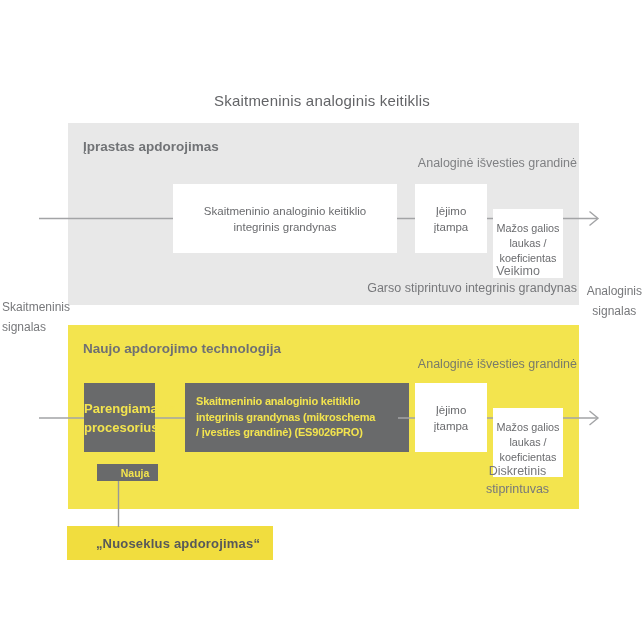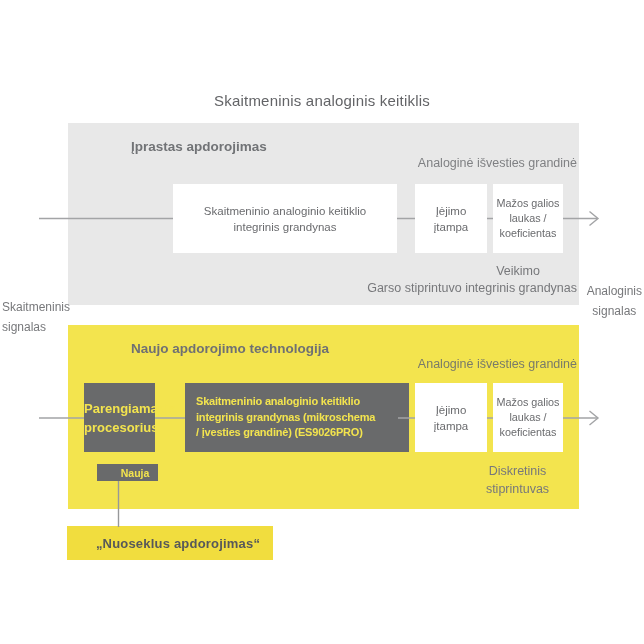--- a/index.html
+++ b/index.html
@@ -8,27 +8,27 @@
     font-family:"Liberation Sans", sans-serif;overflow:hidden;
   }
   .abs{position:absolute;}
   .title{
     left:0;top:92px;width:644px;text-align:center;
     font-size:15px;color:#636467;letter-spacing:.2px;
   }
   .block{left:68px;width:511px;}
   .block-gray{top:123px;height:182px;background:#e8e8e8;}
   .block-yellow{top:325px;height:184px;background:#f3e44e;}
-  .block-header{font-size:13.5px;font-weight:bold;color:#717376;margin-left:48px;}
+  .block-header{font-size:13.5px;font-weight:bold;color:#717376;}
   .out-label{font-size:12.5px;color:#7f8083;text-align:right;}
   .wbox{
     background:#ffffff;display:flex;flex-direction:column;justify-content:center;
     text-align:center;color:#6a6b6e;font-size:11.5px;line-height:16px;
   }
-  .wbox-sm{font-size:10.8px;line-height:15px;}
+  .wbox-sm{font-size:10.8px;line-height:15px;margin-top:25px;}
   .dbox{
     background:#696a6b;display:flex;flex-direction:column;justify-content:center;
     color:#f3e44e;font-weight:bold;
   }
   .dbox-pre{text-align:center;font-size:13px;line-height:19px;}
   .dbox-dac{align-items:flex-start;padding-left:11px;font-size:11px;line-height:15.5px;letter-spacing:-0.2px;}
   .dbox-dac span{white-space:nowrap;}
   .amp-label{font-size:12.5px;color:#77787b;line-height:16.5px;text-align:right;}
   .amp-label .pad-line{display:block;padding-right:37px;}
   .disc-label{font-size:12.5px;color:#77787b;line-height:17.5px;text-align:center;}

